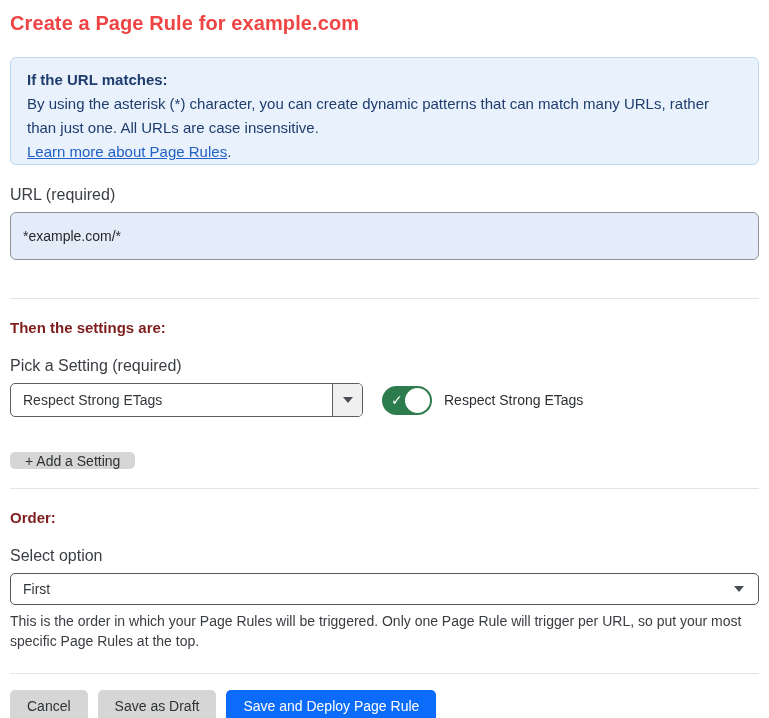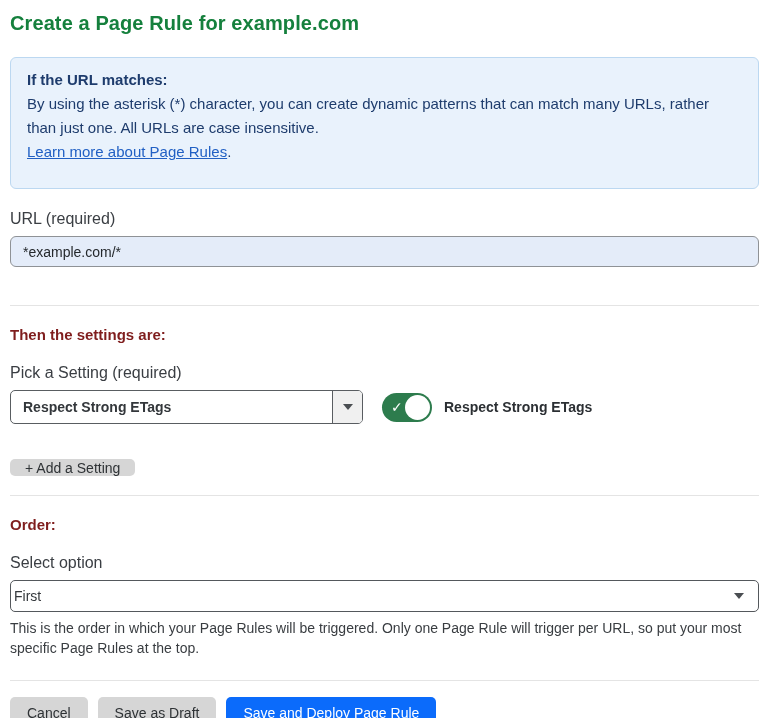--- a/index.html
+++ b/index.html
@@ -8,31 +8,31 @@
     background: #ffffff;
     font-family: "Liberation Sans", "DejaVu Sans", sans-serif;
     color: #25282c;
     overflow: hidden;
   }
   .page { padding: 10px 10px 0 10px; }
 
   h1.page-title {
     font-size: 20px;
     font-weight: 700;
-    color: #15803d;
+    color: #ef4444;
     letter-spacing: 0.1px;
     margin-top: 2px;
   }
 
   .info-box {
     margin-top: 22px;
     background: #e9f2fc;
     border: 1px solid #bcd8f1;
     border-radius: 6px;
-    padding: 10px 16px 24px 16px;
+    padding: 10px 16px 0 16px;
     color: #1e3c6d;
     font-size: 15px;
     line-height: 24px;
   }
   .info-box .info-heading { font-weight: 700; }
   .info-box a.info-link {
     color: #2160c4;
     text-decoration: underline;
     cursor: pointer;
   }
@@ -40,21 +40,21 @@
 
   .field-label {
     font-size: 16px;
     color: #3a3e43;
     margin-top: 21px;
     margin-bottom: 8px;
   }
 
   input.url-input {
     width: 749px;
-    height: 31px;
+    height: 48px;
     background: #e4ecf9;
     border: 1px solid #8f9296;
     border-radius: 6px;
     padding: 0 12px;
     font-size: 14px;
     color: #24282c;
     font-family: "Liberation Sans", "DejaVu Sans", sans-serif;
     outline: none;
   }
 
@@ -71,21 +71,20 @@
     font-size: 15px;
     font-weight: 700;
     color: #7f1d1d;
     margin-top: 20px;
   }
 
   .setting-row {
     display: flex;
     align-items: center;
     margin-top: 0;
-    font-weight: bold;
   }
 
   .setting-select {
     display: flex;
     align-items: stretch;
     width: 353px;
     height: 34px;
     border: 1px solid #595d61;
     border-radius: 5px;
     background: #ffffff;
@@ -165,21 +164,21 @@
 
   .order-select {
     width: 749px;
     height: 32px;
     border: 1px solid #54585c;
     border-radius: 5px;
     background: #ffffff;
     display: flex;
     align-items: center;
     justify-content: space-between;
-    padding: 0 14px 0 3px;
+    padding: 0 14px 0 12px;
     cursor: pointer;
   }
   .order-select .select-value {
     font-size: 14px;
     color: #33373b;
   }
 
   .help-text {
     margin-top: 6px;
     font-size: 14px;

